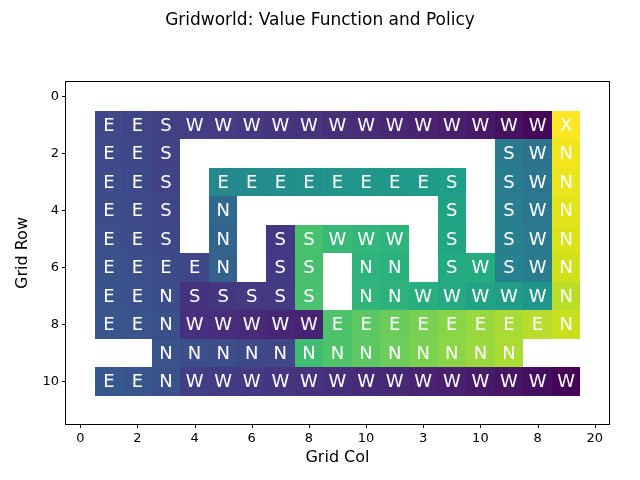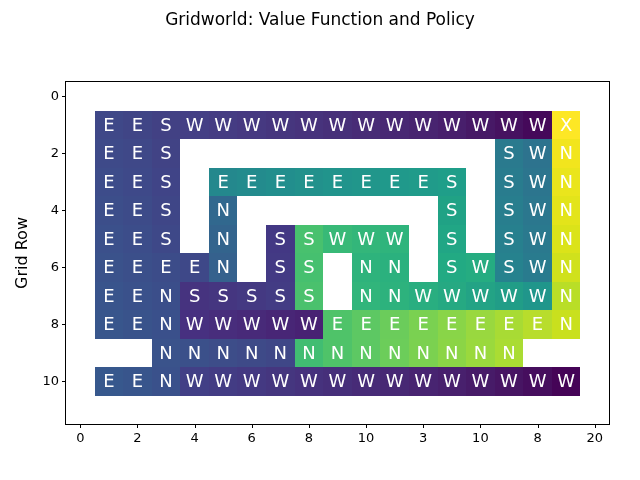--- a/index.html
+++ b/index.html
@@ -493,14 +493,15 @@
         <div class="ytick-label" style="top: 37.5%;">4</div>
         <div class="ytick-mark" style="top: 54.1667%;"></div>
         <div class="ytick-label" style="top: 54.1667%;">6</div>
         <div class="ytick-mark" style="top: 70.8333%;"></div>
         <div class="ytick-label" style="top: 70.8333%;">8</div>
         <div class="ytick-mark" style="top: 87.5%;"></div>
         <div class="ytick-label" style="top: 87.5%;">10</div>
       </div>
   </div>
 
+  <div class="xlabel">Grid Col</div>
   <div class="ylabel">Grid Row</div>
 </div>
 
 </body></html>

